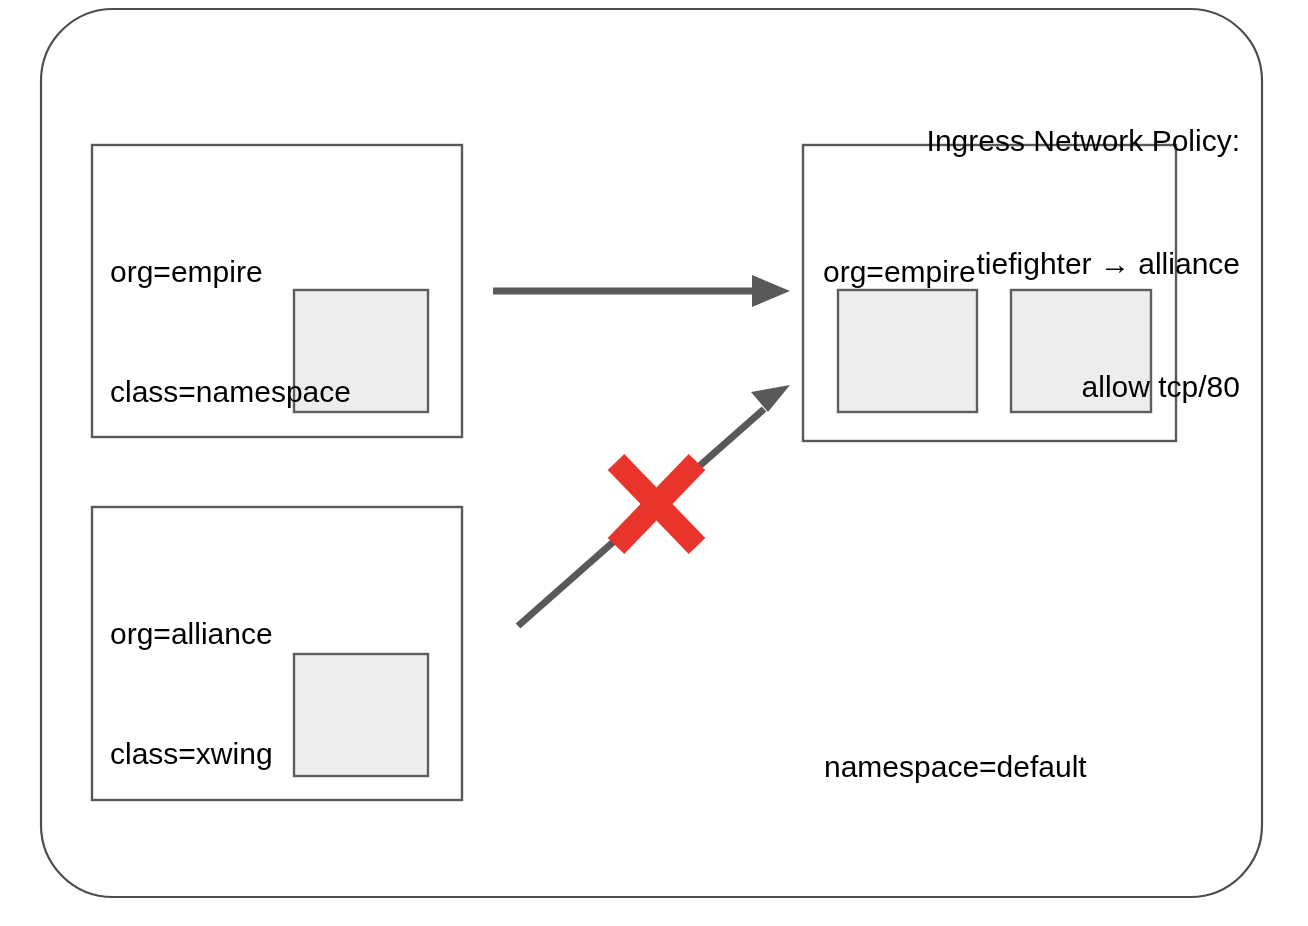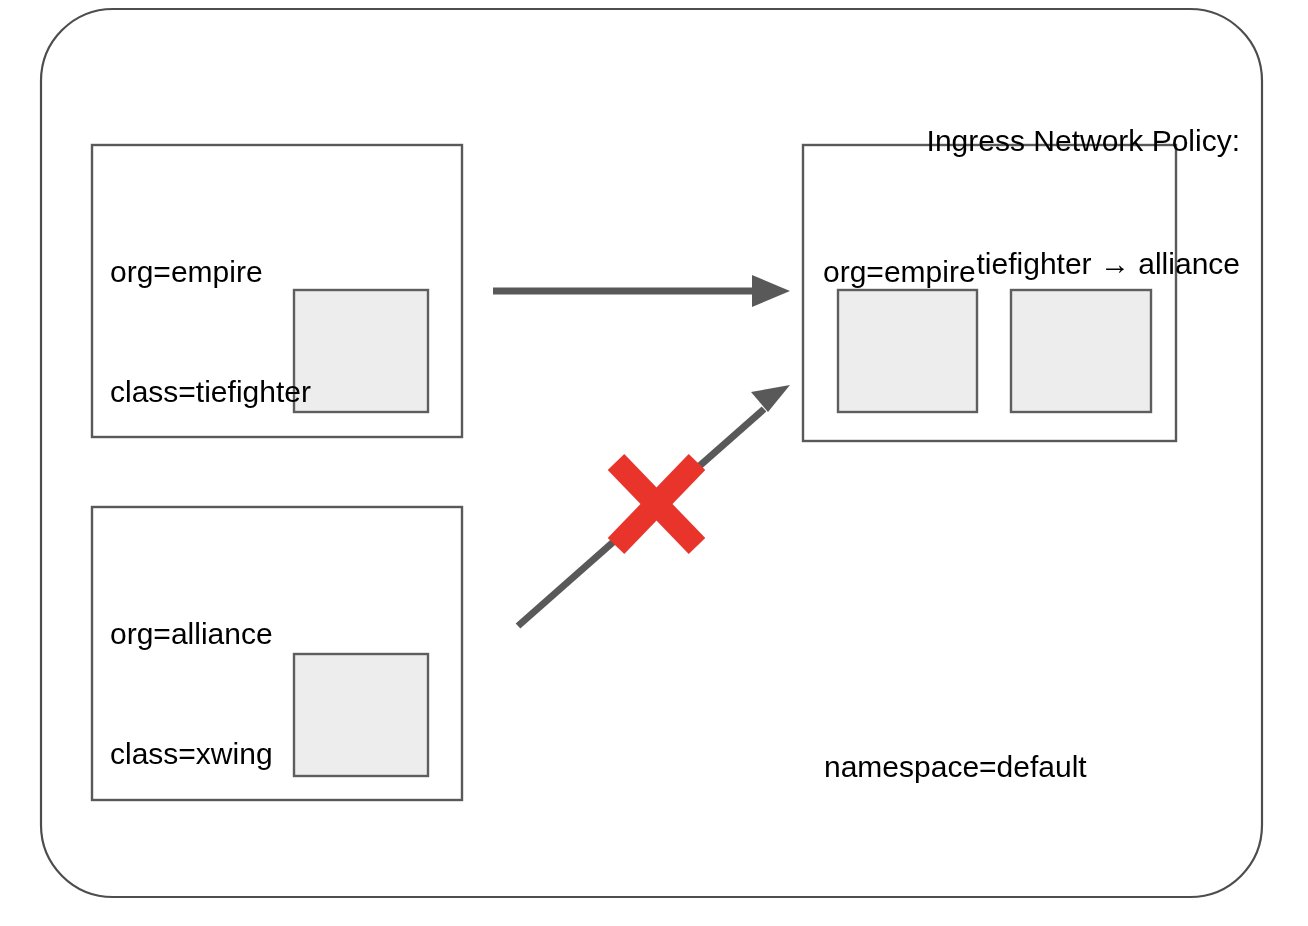--- a/index.html
+++ b/index.html
@@ -96,25 +96,26 @@
     <g stroke="#e8342a" stroke-width="23" stroke-linecap="butt">
       <line x1="616" y1="462" x2="697" y2="546"></line>
       <line x1="697" y1="462" x2="616" y2="546"></line>
     </g>
 
   </svg>
 
   <div class="txt" id="policy-title">
     <span class="title-line">Ingress Network Policy:</span>
     <span class="title-line">tiefighter → alliance</span>
+    <span class="title-line">allow tcp/80</span>
   </div>
 
   <div class="txt" id="tiefighter-labels">
     <span class="lbl-line">org=empire</span>
-    <span class="lbl-line">class=tiefighter</span>
+    <span class="lbl-line">class=namespace</span>
   </div>
 
   <div class="txt" id="deathstar-labels">
     <span class="lbl-line">org=empire</span>
   </div>
 
   <div class="txt" id="namespace-label">namespace=default</div>
 
   <div class="txt" id="xwing-labels">
     <span class="lbl-line">org=alliance</span>

